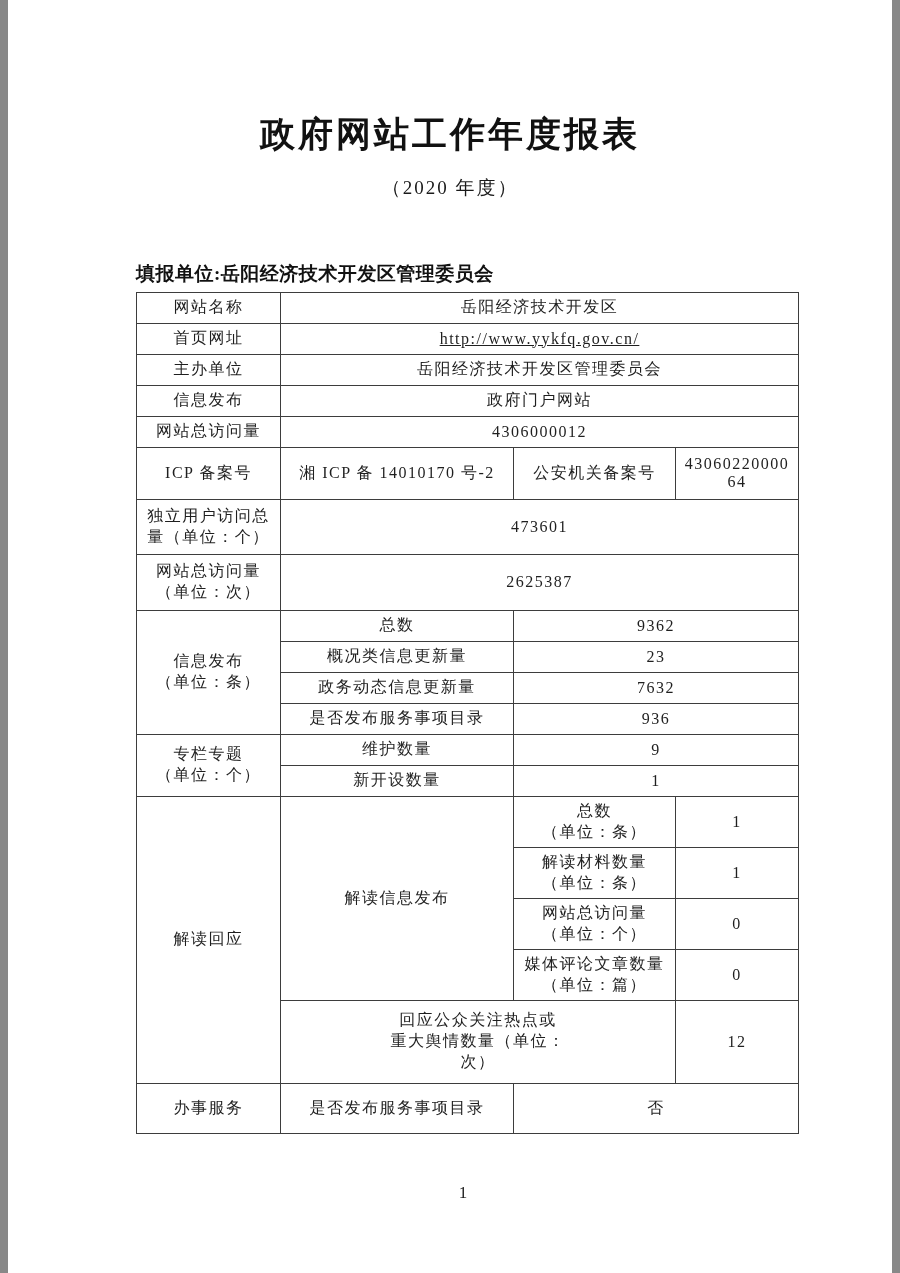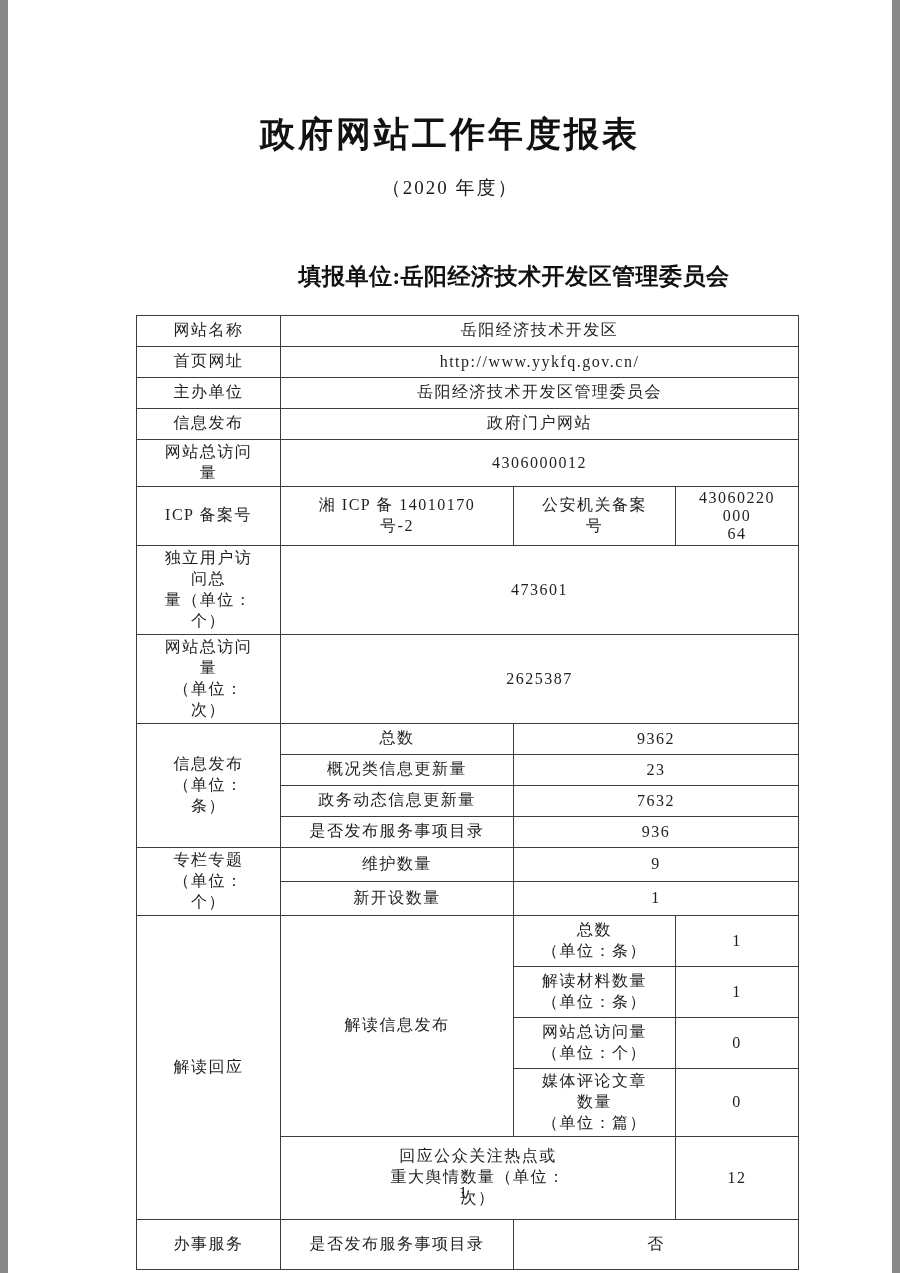--- a/index.html
+++ b/index.html
@@ -24,46 +24,45 @@
     color: #111;
   }
   .doc-subtitle {
     margin-top: 17px;
     text-align: center;
     font-size: 19px;
     letter-spacing: 2px;
     color: #1a1a1a;
   }
   .reporting-unit {
-    margin: 60px 0 23px 128px;
-    font-size: 23px;
+    margin: 60px 0 5px 128px;
+    font-size: 19px;
     font-weight: bold;
     letter-spacing: 0.5px;
     color: #111;
-    text-align: center;
   }
   table.report {
     margin-left: 128px;
     width: 662px;
     border-collapse: collapse;
     table-layout: fixed;
   }
   table.report td {
     border: 1px solid #3d3d3d;
     text-align: center;
     vertical-align: middle;
     font-size: 16px;
     letter-spacing: 1.5px;
-    padding: 2px 20px;
+    padding: 2px 0;
     color: #1f1f1f;
     overflow: hidden;
   }
   .pre { white-space: pre-line; }
   .wrapall { word-break: break-all; white-space: pre-line; }
-  .url-cell { letter-spacing: 2.5px; }
+  .url-cell { letter-spacing: 2.5px; text-decoration: underline; }
   
   tr.h-a { height: 31px; }
   tr.h-b { height: 52px; }
   tr.h-c { height: 55px; }
   tr.h-d { height: 56px; }
   tr.h-e { height: 31px; }
   tr.h-f { height: 51px; }
   tr.h-g { height: 83px; margin-top: 40px; }
   tr.h-h { height: 50px; }
   td.v-top { vertical-align: top; padding-top: 5px; }

